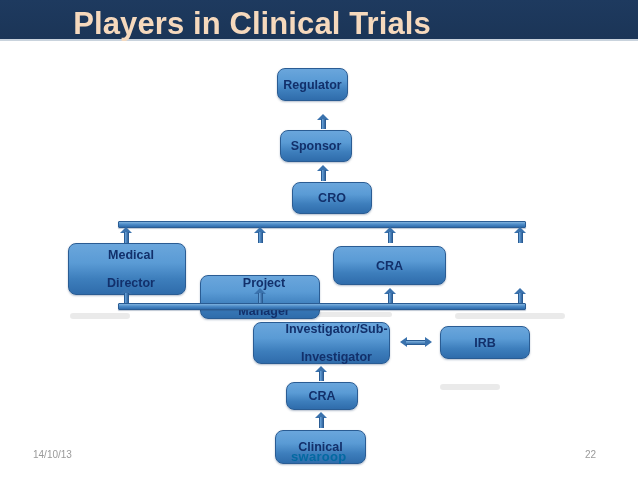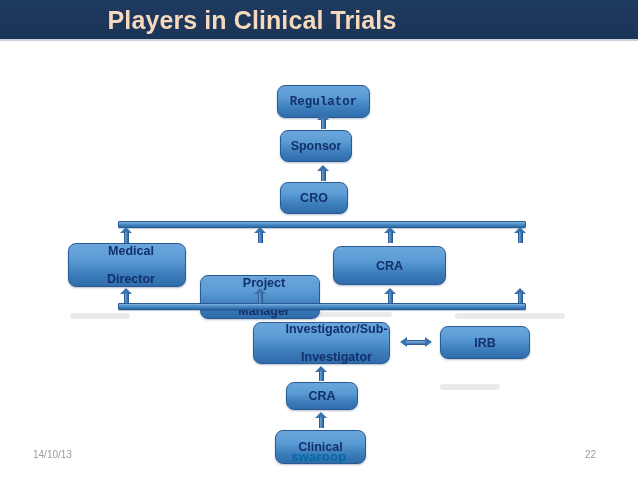--- a/index.html
+++ b/index.html
@@ -40,21 +40,21 @@
     width: 638px;
     height: 2px;
     background: #c9d3dd;
   }
   .slide-title {
     position: absolute;
     left: 0;
     top: 6px;
     width: 504px;
     text-align: center;
-    font-size: 25px;
+    font-size: 31px;
     font-weight: bold;
     letter-spacing: 0.1px;
     color: #f6d9bd;
     font-family: "Liberation Sans", sans-serif;
     white-space: nowrap;
   }
 
   
   .node {
     position: absolute;
@@ -186,39 +186,39 @@
   <div class="title-bar"></div>
   <div class="title-bar-underline"></div>
   <div class="slide-title">Players in Clinical Trials</div>
 
   <div class="smudge" style="left:70px; top:313px; width:60px; height:6px;"></div>
   <div class="smudge" style="left:210px; top:313px; width:75px; height:6px;"></div>
   <div class="smudge" style="left:455px; top:313px; width:110px; height:6px;"></div>
   <div class="smudge" style="left:440px; top:384px; width:60px; height:6px;"></div>
   <div class="smudge" style="left:262px; top:312px; width:130px; height:5px;"></div>
 
-  <div class="node" style="left:277px; top:85px; width:93px; height:33px;font-family:Liberation Mono, monospace;">
+  <div class="node" style="left:277px; top:68px; width:71px; height:33px;">
     <span>Regulator</span>
   </div>
 
   <div class="arrow-up" style="left:317px; top:114px; height:15px;">
     <div class="head"></div>
       <div class="shaft"></div>
   </div>
 
   <div class="node" style="left:280px; top:130px; width:72px; height:32px;">
     <span>Sponsor</span>
   </div>
 
   <div class="arrow-up" style="left:317px; top:165px; height:16px;">
     <div class="head"></div>
       <div class="shaft"></div>
   </div>
 
-  <div class="node" style="left:280px; top:182px; width:68px; height:32px;">
+  <div class="node" style="left:292px; top:182px; width:80px; height:32px;">
     <span>CRO</span>
   </div>
 
   <div class="spine" style="left:118px; top:221px; width:408px;"></div>
 
   <div class="arrow-up" style="left:120px; top:227px; height:16px;">
       <div class="head"></div>
       <div class="shaft"></div>
     </div>
   <div class="arrow-up" style="left:254px; top:227px; height:16px;">
@@ -227,21 +227,21 @@
     </div>
   <div class="arrow-up" style="left:384px; top:227px; height:16px;">
       <div class="head"></div>
       <div class="shaft"></div>
     </div>
   <div class="arrow-up" style="left:514px; top:227px; height:16px;">
       <div class="head"></div>
       <div class="shaft"></div>
     </div>
 
-  <div class="node" style="left:68px; top:243px; width:118px; height:44px;">
+  <div class="node" style="left:68px; top:243px; width:118px; height:52px;">
     <span>
       <span>Medical</span><br>
       <span>Director</span>
     </span>
   </div>
 
   <div class="node" style="left:200px; top:243px; width:120px; height:44px;margin-top:32px;">
     <span>
       <span>Project</span><br>
       <span>Manager</span>

